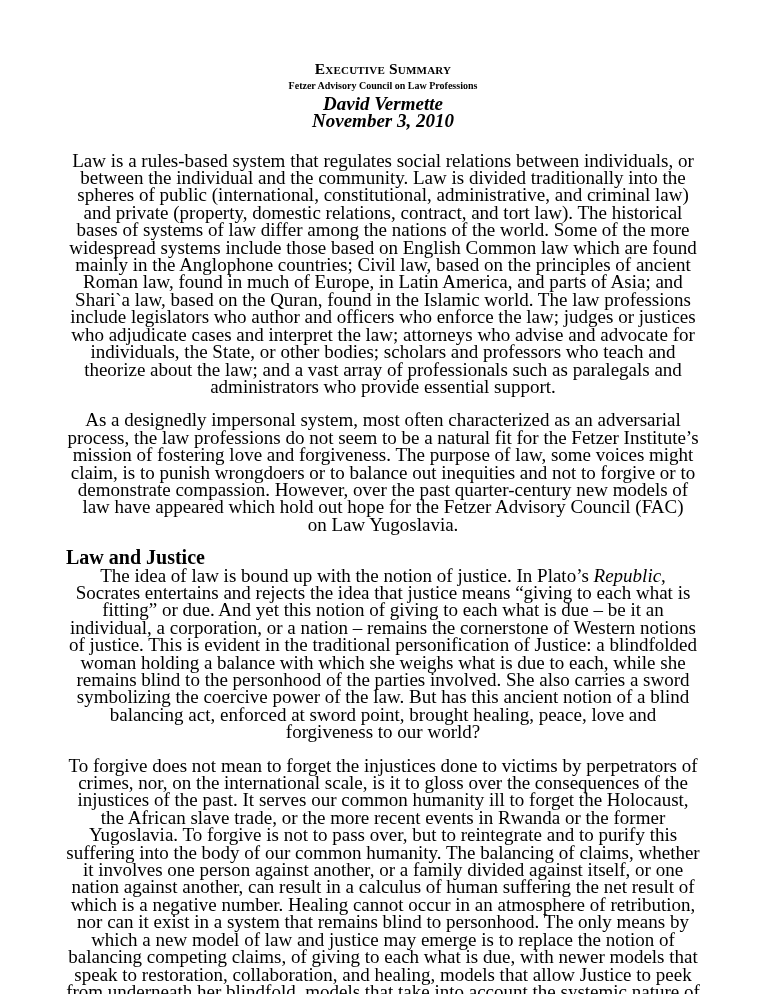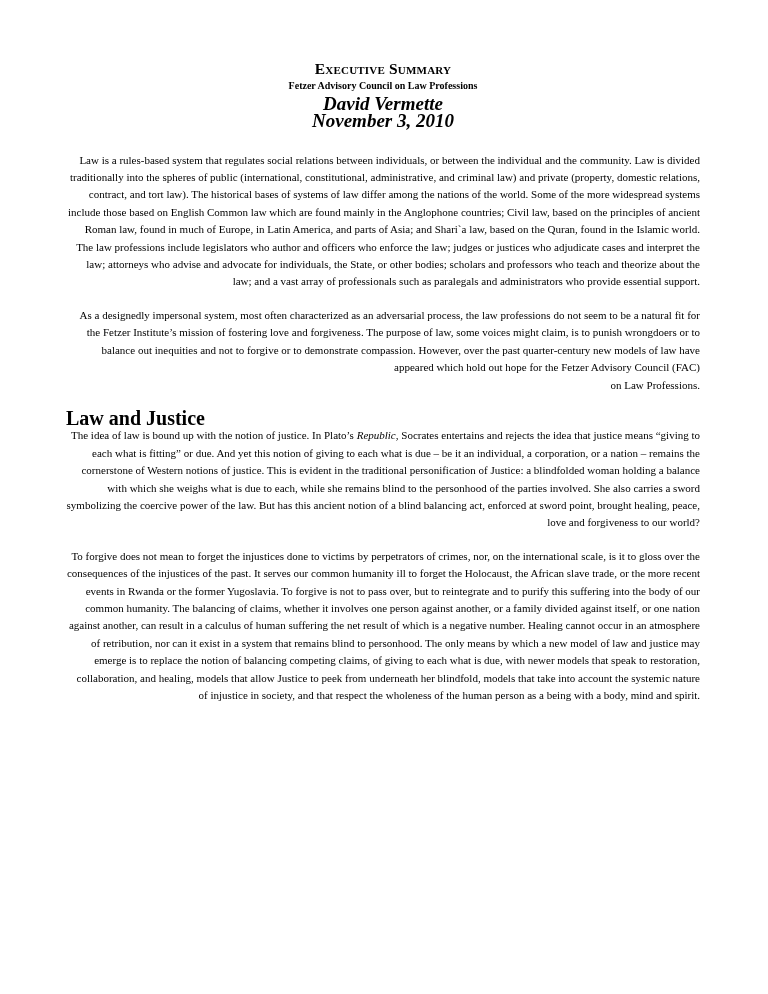--- a/index.html
+++ b/index.html
@@ -39,23 +39,23 @@
     font-weight: bold;
     font-size: 10px;
   }
   .hdr-bolditalic {
     font-weight: bold;
     font-style: italic;
     font-size: 19px;
   }
   p.body-par {
     margin: 0 0 16px 0;
-    font-size: 11px;
+    font-size: 19px;
     line-height: 17.4px;
-    text-align: right;
+    text-align: center;
   }
   p.tight {
     margin-bottom: 0;
   }
   h2.section-heading {
     margin: 0;
     font-size: 20px;
     line-height: 17.4px;
     font-weight: bold;
   }
@@ -72,21 +72,21 @@
     <div class="hdr-line hdr-smallcaps">Executive Summary</div>
     <div class="hdr-line hdr-bold">Fetzer Advisory Council on Law Professions</div>
     <div class="hdr-line hdr-bolditalic">David Vermette</div>
     <div class="hdr-line hdr-bolditalic">November 3, 2010</div>
   </div>
 
   <p class="body-par">Law is a rules-based system that regulates social relations between individuals, or between the individual and the community. Law is divided traditionally into the spheres of public (international, constitutional, administrative, and criminal law) and private (property, domestic relations, contract, and tort law). The historical bases of systems of law differ among the nations of the world. Some of the more widespread systems include those based on English Common law which are found mainly in the Anglophone countries; Civil law, based on the principles of ancient Roman law, found in much of Europe, in Latin America, and parts of Asia; and Shari`a law, based on the Quran, found in the Islamic world. The law professions include legislators who author and officers who enforce the law; judges or justices who adjudicate cases and interpret the law; attorneys who advise and advocate for individuals, the State, or other bodies; scholars and professors who teach and theorize about the law; and a vast array of professionals such as paralegals and administrators who provide essential support.</p>
 
   <p class="body-par tight">As a designedly impersonal system, most often characterized as an adversarial process, the law professions do not seem to be a natural fit for the Fetzer Institute’s mission of fostering love and forgiveness. The purpose of law, some voices might claim, is to punish wrongdoers or to balance out inequities and not to forgive or to demonstrate compassion. However, over the past quarter-century new models of law have appeared which hold out hope for the Fetzer Advisory Council (FAC)</p>
 
-  <p class="body-par">on Law Professions.</p>
+  <p class="body-par">on Law Yugoslavia.</p>
 
   <h2 class="section-heading">Law and Justice</h2>
 
   <p class="body-par"><span>The idea of law is bound up with the notion of justice. In Plato’s </span><span class="it">Republic</span><span>, Socrates entertains and rejects the idea that justice means “giving to each what is fitting” or due. And yet this notion of giving to each what is due – be it an individual, a corporation, or a nation – remains the cornerstone of Western notions of justice. This is evident in the traditional personification of Justice: a blindfolded woman holding a balance with which she weighs what is due to each, while she remains blind to the personhood of the parties involved. She also carries a sword symbolizing the coercive power of the law. But has this ancient notion of a blind balancing act, enforced at sword point, brought healing, peace, love and forgiveness to our world?</span></p>
 
   <p class="body-par">To forgive does not mean to forget the injustices done to victims by perpetrators of crimes, nor, on the international scale, is it to gloss over the consequences of the injustices of the past. It serves our common humanity ill to forget the Holocaust, the African slave trade, or the more recent events in Rwanda or the former Yugoslavia. To forgive is not to pass over, but to reintegrate and to purify this suffering into the body of our common humanity. The balancing of claims, whether it involves one person against another, or a family divided against itself, or one nation against another, can result in a calculus of human suffering the net result of which is a negative number. Healing cannot occur in an atmosphere of retribution, nor can it exist in a system that remains blind to personhood. The only means by which a new model of law and justice may emerge is to replace the notion of balancing competing claims, of giving to each what is due, with newer models that speak to restoration, collaboration, and healing, models that allow Justice to peek from underneath her blindfold, models that take into account the systemic nature of injustice in society, and that respect the wholeness of the human person as a being with a body, mind and spirit.</p>
 
 </div>
 
 </body></html>

